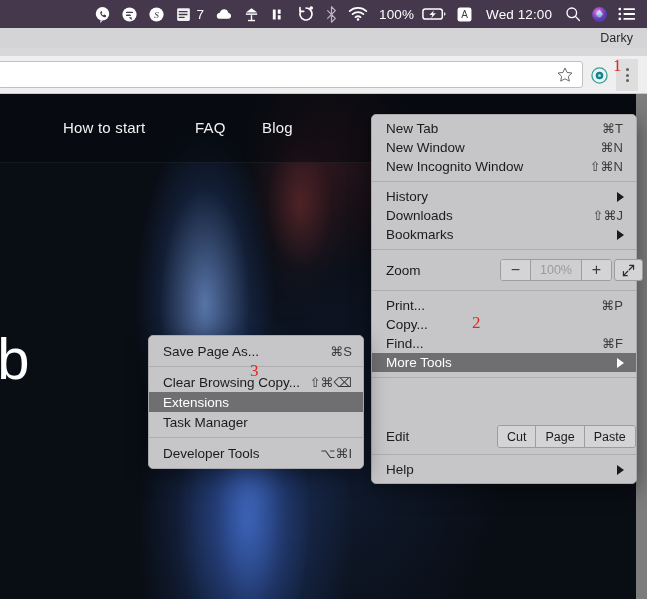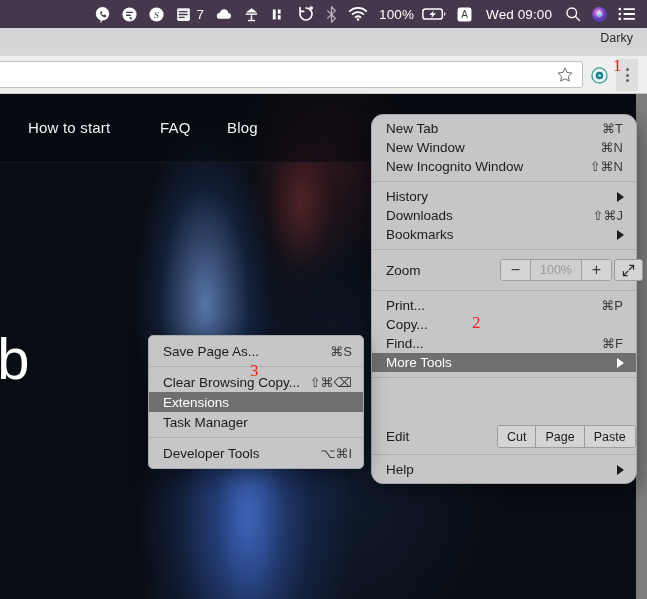--- a/index.html
+++ b/index.html
@@ -91,21 +91,21 @@
     filter:blur(6px);
   }
   #navbar{
     position:absolute; top:0; left:0; width:100%; height:69px;
     background:rgba(6,9,14,.55);
     display:flex; align-items:center;
     border-bottom:1px solid rgba(255,255,255,.06);
     z-index:3;
   }
   #navbar .navlink{
-    color:#f2f2f2; font-size:15px; letter-spacing:.2px;
+    color:#f2f2f2; font-size:15px; letter-spacing:.2px;margin-left:35px;
   }
   #nav-how{ position:absolute; left:28px; top:25px; }
   #nav-faq{ position:absolute; left:160px; top:25px;text-align:center; }
   #nav-blog{ position:absolute; left:227px; top:25px; }
 
   #headline{
     position:absolute; left:-120px; top:226px;
     width:520px;
     color:#ffffff;
     font-size:58px; line-height:1.33;
@@ -118,21 +118,21 @@
   #page-scrollbar{
     position:absolute; top:66px; left:636px; width:11px; height:505px;
     background:#7d7d7d;
   }
 
   
   #chrome-menu{
     position:absolute; left:371px; top:86px; width:266px;
     background:#c6c6c8;
     border:1px solid #a9a9ab;
-    border-radius:12px;
+    border-radius:5px;
     box-shadow:0 6px 22px rgba(0,0,0,.45);
     padding:4px 0 4px 0;
     z-index:40;
     font-size:13.5px;
     color:#1b1b1b;
   }
   .mrow{
     height:18px;
     display:flex; align-items:center;
     padding:0 14px;
@@ -328,21 +328,21 @@
       </svg>
   </div>
 
   <div class="mb-item">
     <svg class="mb-svg" width="17" height="17" viewBox="0 0 22 22">
         <rect x="2" y="2" width="18" height="18" rx="3" fill="#fff"></rect>
         <text x="11" y="16" font-size="13" font-family="Liberation Sans, sans-serif" text-anchor="middle" fill="#45384c">A</text>
       </svg>
   </div>
 
-  <div class="mb-item mb-text">Wed 09:00</div>
+  <div class="mb-item mb-text">Wed 12:00</div>
 
   <div class="mb-item">
     <svg class="mb-svg" width="16" height="16" viewBox="0 0 20 20">
         <circle cx="8.5" cy="8.5" r="6" stroke="#fff" stroke-width="1.7" fill="none"></circle>
         <path d="M13 13l5 5.2" stroke="#fff" stroke-width="1.7" stroke-linecap="round"></path>
       </svg>
   </div>
 
   <div class="mb-item">
     <svg class="mb-svg" width="17" height="17" viewBox="0 0 24 24">

